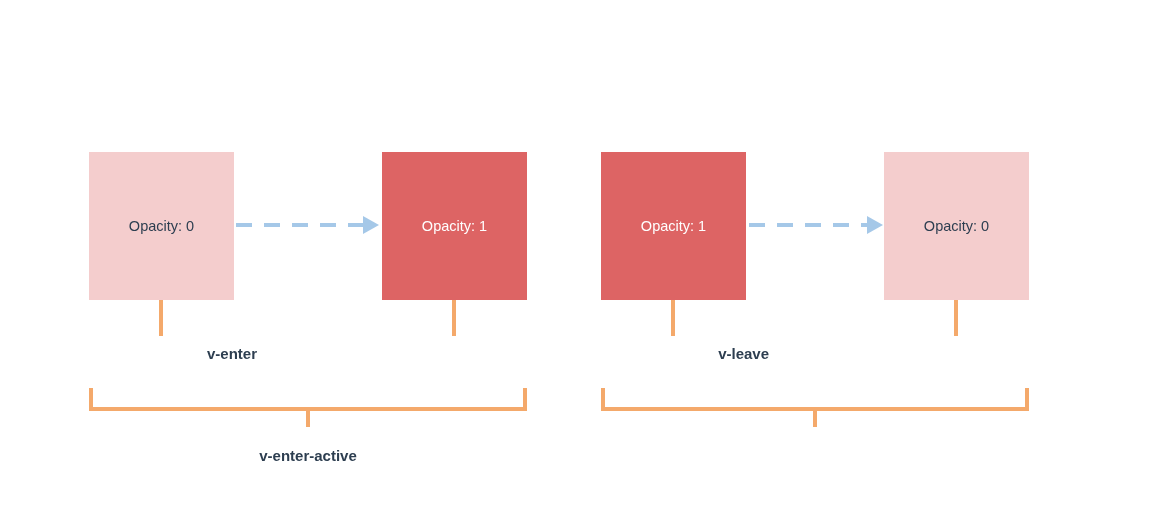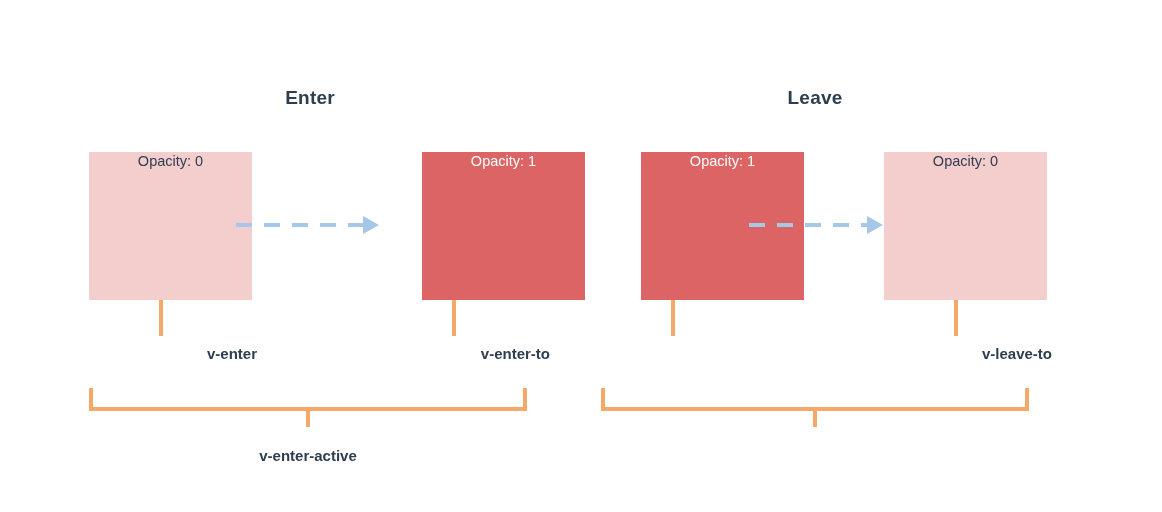--- a/index.html
+++ b/index.html
@@ -27,33 +27,32 @@
     color: #2d3e50;
     letter-spacing: 0.2px;
     text-align: center;
     white-space: nowrap;
     line-height: 22px;
   }
 
   
   .state-box {
     position: absolute;
-    width: 163px;
+    width: 145px;
     height: 148px;
     display: flex;
-    align-items: flex-start;
+    align-items: center;
     justify-content: center;
     box-sizing: border-box;
   }
   .state-box.light {
     background: #f4cdcd;
   }
   .state-box.solid {
     background: #dd6464;
-    margin-left: 40px;
   }
   .state-box .box-label {
     font-size: 14.5px;
     font-weight: normal;
     line-height: 18px;
     white-space: nowrap;
   }
   .state-box.light .box-label {
     color: #2d3e50;
   }
@@ -122,61 +121,58 @@
     text-align: center;
     line-height: 18px;
     margin-top: 12px;
   }
 </style>
 </head>
 <body>
 
 <div id="canvas">
 
-  <div class="group-title" style="left:210px; top:87px; width:200px;">Enter</div>
 
   <div class="state-box light" style="left:89px; top:152px;">
     <span class="box-label">Opacity: 0</span>
   </div>
 
   <div class="arrow" style="left:236px; top:215px; width:143px;">
     <span class="dashes"></span>
     <span class="head"></span>
   </div>
 
   <div class="state-box solid" style="left:382px; top:152px;">
     <span class="box-label">Opacity: 1</span>
   </div>
 
   <div class="stem" style="left:159px; top:300px; height:36px;"></div>
   <div class="stem" style="left:452px; top:300px; height:36px;"></div>
 
   <div class="class-label" style="left:61px; top:345px; width:196px;">v-enter</div>
-  <div class="class-label" style="left:354px; top:345px; width:196px;">v-enter-to</div>
 
   <div class="bracket" style="left:89px; top:388px; width:438px;"></div>
   <div class="stem" style="left:306px; top:411px; height:16px;"></div>
   <div class="group-label" style="left:208px; top:435px; width:200px;">v-enter-active</div>
 
-  <div class="group-title" style="left:715px; top:87px; width:200px;">Leave</div>
 
   <div class="state-box solid" style="left:601px; top:152px;">
     <span class="box-label">Opacity: 1</span>
   </div>
 
   <div class="arrow" style="left:749px; top:215px; width:134px;">
     <span class="dashes"></span>
     <span class="head"></span>
   </div>
 
   <div class="state-box light" style="left:884px; top:152px;">
     <span class="box-label">Opacity: 0</span>
   </div>
 
   <div class="stem" style="left:671px; top:300px; height:36px;"></div>
   <div class="stem" style="left:954px; top:300px; height:36px;"></div>
 
-  <div class="class-label" style="left:856px; top:345px; width:196px;">v-leave-to</div>
+  <div class="class-label" style="left:573px; top:345px; width:196px;">v-leave</div>
 
   <div class="bracket" style="left:601px; top:388px; width:428px;"></div>
   <div class="stem" style="left:813px; top:411px; height:16px;"></div>
 
 </div>
 
 </body></html>

